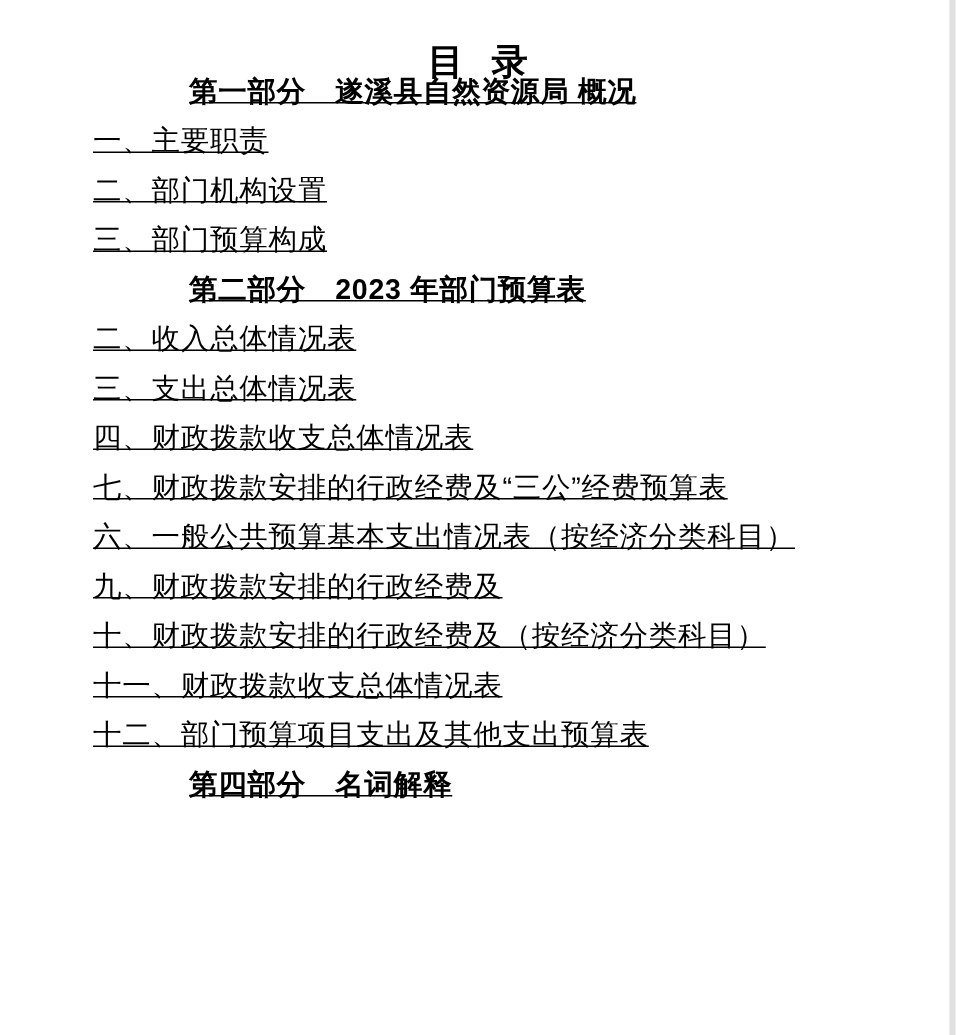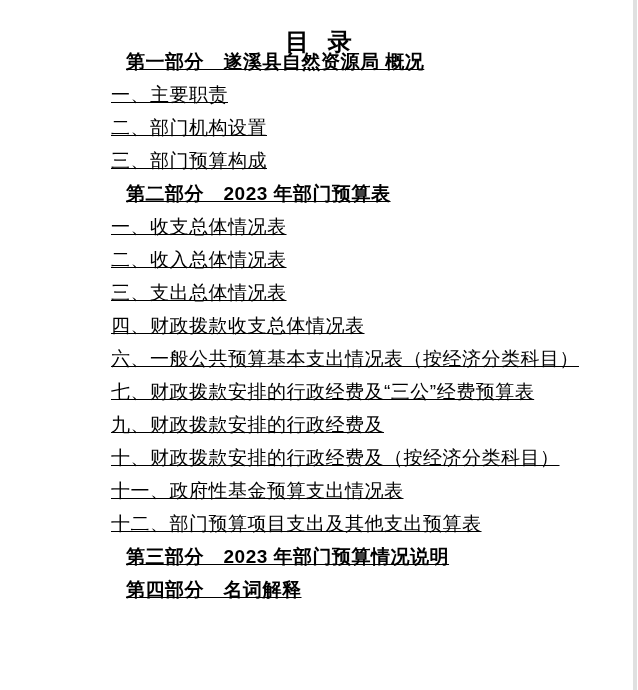--- a/index.html
+++ b/index.html
@@ -42,21 +42,21 @@
     line-height: 33px;
     white-space: nowrap;
     letter-spacing: 0.5px;
   }
   .entry.part {
     padding-left: 126px;
     font-size: 19px;
     font-weight: 700;
   }
   .entry.item {
-    padding-left: 111px;
+    padding-left: 62px;
     font-size: 19px;
     font-weight: 400;
   }
   .page-right-edge {
     position: absolute;
     top: 0;
     bottom: 0;
     left: 633px;
     width: 4px;
     background: var(--edge);
@@ -66,27 +66,25 @@
 <body>
 
 <div class="page">
   <h1 class="title">目 录</h1>
   <div class="entries" id="toc-list">
       <div class="entry part">第一部分　遂溪县自然资源局 概况</div>
       <div class="entry item">一、主要职责</div>
       <div class="entry item">二、部门机构设置</div>
       <div class="entry item">三、部门预算构成</div>
       <div class="entry part">第二部分　2023 年部门预算表</div>
-      <div class="entry item">一、收支总体情况表</div>
       <div class="entry item">二、收入总体情况表</div>
       <div class="entry item">三、支出总体情况表</div>
       <div class="entry item">四、财政拨款收支总体情况表</div>
+      <div class="entry item">七、财政拨款安排的行政经费及“三公”经费预算表</div>
       <div class="entry item">六、一般公共预算基本支出情况表（按经济分类科目）</div>
-      <div class="entry item">七、财政拨款安排的行政经费及“三公”经费预算表</div>
       <div class="entry item">九、财政拨款安排的行政经费及</div>
       <div class="entry item">十、财政拨款安排的行政经费及（按经济分类科目）</div>
-      <div class="entry item">十一、政府性基金预算支出情况表</div>
+      <div class="entry item">十一、财政拨款收支总体情况表</div>
       <div class="entry item">十二、部门预算项目支出及其他支出预算表</div>
-      <div class="entry part">第三部分　2023 年部门预算情况说明</div>
       <div class="entry part">第四部分　名词解释</div>
     </div>
   <div class="page-right-edge"></div>
 </div>
 
 </body></html>

